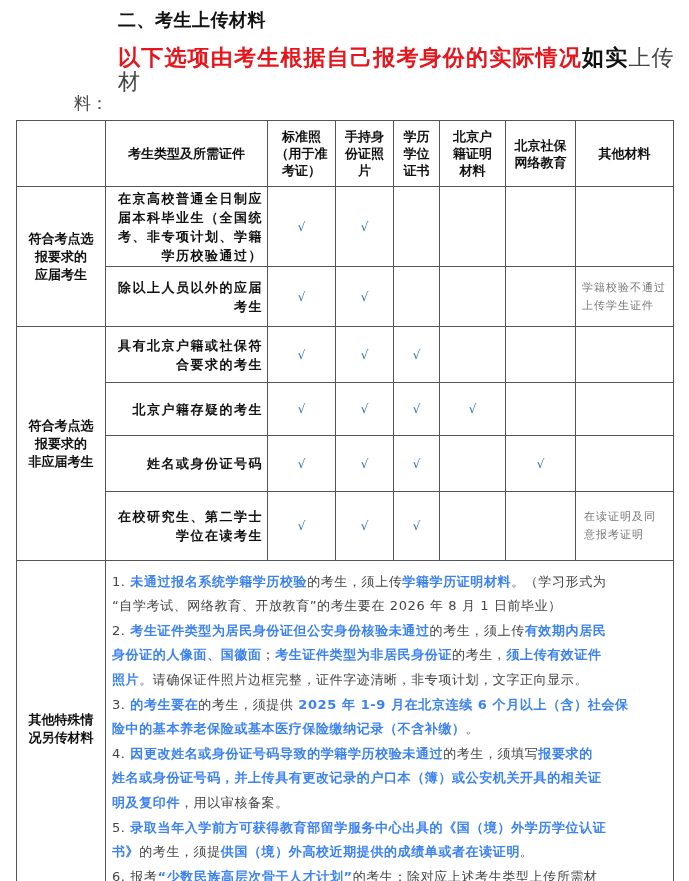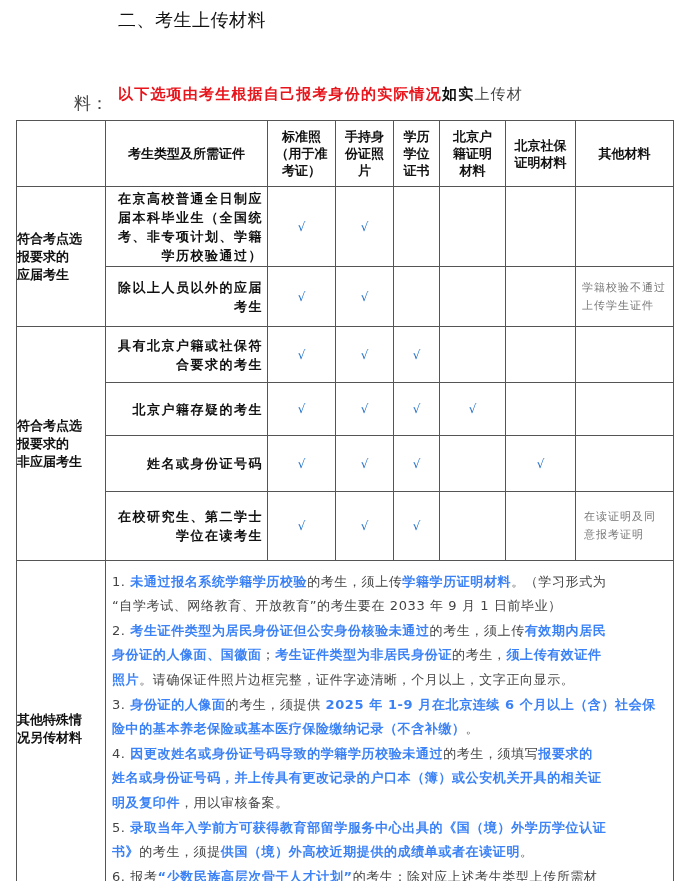--- a/index.html
+++ b/index.html
@@ -1,30 +1,30 @@
 <!DOCTYPE html>
 <html><head>
 <meta charset="utf-8">
 <style>
   html, body { margin:0; padding:0; background:#ffffff; }
   body { width:689px; height:881px; overflow:hidden; position:relative;
          font-family:"DejaVu Serif", "Liberation Serif", serif; color:#222; }
-  .h2 { position:absolute; left:118px; top:8px; font-size:18px; font-weight:normal; color:#111;
+  .h2 { position:absolute; left:118px; top:8px; font-size:18px; font-weight:bold; color:#111;
         font-family:"DejaVu Sans", sans-serif; letter-spacing:0.5px; }
-  .intro { position:absolute; left:118px; top:46px; font-size:15px; line-height:24px; letter-spacing:1.2px;
-           font-family:Liberation Sans, sans-serif;margin-top:36px; }
+  .intro { position:absolute; left:118px; top:46px; font-size:22px; line-height:24px; letter-spacing:1.2px;
+           font-family:Liberation Sans, sans-serif; }
   .intro .red { color:#e8141b; font-weight:bold; }
   .intro .blk { color:#111; font-weight:bold; }
   .intro .normal { color:#444; font-weight:normal; }
   .intro2 { position:absolute; left:74px; top:92px; font-size:17px; color:#444; font-family:"DejaVu Sans", sans-serif; }
   table.main { position:absolute; left:16px; top:120px; width:657px; border-collapse:collapse;
                table-layout:fixed; font-family:"DejaVu Sans", sans-serif; }
   table.main td, table.main th { border:1.3px solid #555; padding:0; vertical-align:middle; }
   th { font-size:13px; font-weight:bold; color:#111; text-align:center; line-height:17px; }
-  td.group { font-size:13px; font-weight:bold; color:#111; text-align:left; line-height:18px;border-radius:31px; }
+  td.group { font-size:13px; font-weight:bold; color:#111; text-align:center; line-height:18px;border-radius:31px; }
   td.type { font-size:13px; font-weight:bold; color:#111; text-align:right; padding:0 4px 0 6px !important;
             line-height:19px; letter-spacing:1.5px; }
   td.chk { text-align:center; font-size:12px; color:#1a6cc8; }
   td.chk span { display:inline-block; }
   td.other { font-size:11px; color:#777; text-align:left; line-height:18px; letter-spacing:1px; }
   td.notes { font-size:13px; line-height:24.6px; color:#444; padding:2px 4px 0 6px !important;
              vertical-align:top; letter-spacing:0.6px; }
   .blue { color:#3b82f6; font-weight:bold; }
   .red { color:#3b82f6; font-weight:bold; }
   .note-line { display:block; white-space:nowrap; overflow:hidden; }
@@ -50,21 +50,21 @@
       <col style="width:98px">
   </colgroup>
   <tbody>
       <tr style="height:66px">
     <th></th>
     <th>考生类型及所需证件</th>
     <th><span>标准照</span><br><span>（用于准</span><br><span>考证）</span></th>
     <th><span>手持身</span><br><span>份证照</span><br><span>片</span></th>
     <th><span>学历</span><br><span>学位</span><br><span>证书</span></th>
     <th><span>北京户</span><br><span>籍证明</span><br><span>材料</span></th>
-    <th><span>北京社保</span><br><span>证明材料</span></th>
+    <th><span>北京社保</span><br><span>网络教育</span></th>
     <th>其他材料</th>
   </tr>
 
   <tr style="height:80px">
     <td class="group" rowspan="2"><span>符合考点选</span><br><span>报要求的</span><br><span>应届考生</span></td>
     <td class="type">在京高校普通全日制应届本科毕业生（全国统考、非专项计划、学籍学历校验通过）</td>
     <td class="chk"><span>√</span></td>
     <td class="chk"><span>√</span></td>
     <td class="chk"><span></span></td>
     <td class="chk"><span></span></td>
@@ -116,25 +116,25 @@
     <td class="chk"><span>√</span></td>
     <td class="chk"><span></span></td>
     <td class="chk"><span></span></td>
     <td class="other" style="padding:0 8px">在读证明及同意报考证明</td>
   </tr>
 
   <tr style="height:336px">
     <td class="group"><span>其他特殊情</span><br><span>况另传材料</span></td>
     <td class="notes" colspan="7">
       <span class="note-line"><span>1.</span> <span class="blue">未通过报名系统学籍学历校验</span><span>的考生，须上传</span><span class="red">学籍学历证明材料</span><span>。（学习形式为</span></span>
-      <span class="note-line">“自学考试、网络教育、开放教育”的考生要在 2033 年 9 月 1 日前毕业）</span>
+      <span class="note-line">“自学考试、网络教育、开放教育”的考生要在 2026 年 8 月 1 日前毕业）</span>
       <span class="note-line"><span>2.</span> <span class="blue">考生证件类型为居民身份证但公安身份核验未通过</span><span>的考生，须上传</span><span class="red">有效期内居民</span></span>
       <span class="note-line"><span class="red">身份证的人像面、国徽面</span><span>；</span><span class="blue">考生证件类型为非居民身份证</span><span>的考生，</span><span class="red">须上传有效证件</span></span>
-      <span class="note-line"><span class="red">照片</span><span>。请确保证件照片边框完整，证件字迹清晰，个月以上，文字正向显示。</span></span>
-      <span class="note-line"><span>3.</span> <span class="blue">身份证的人像面</span><span>的考生，须提供 </span><span class="red">2025 年 1-9 月在北京连续 6 个月以上（含）社会保</span></span>
+      <span class="note-line"><span class="red">照片</span><span>。请确保证件照片边框完整，证件字迹清晰，非专项计划，文字正向显示。</span></span>
+      <span class="note-line"><span>3.</span> <span class="blue">的考生要在</span><span>的考生，须提供 </span><span class="red">2025 年 1-9 月在北京连续 6 个月以上（含）社会保</span></span>
       <span class="note-line"><span class="red">险中的基本养老保险或基本医疗保险缴纳记录（不含补缴）</span><span>。</span></span>
       <span class="note-line"><span>4.</span> <span class="blue">因更改姓名或身份证号码导致的学籍学历校验未通过</span><span>的考生，须填写</span><span class="red">报要求的</span></span>
       <span class="note-line"><span class="red">姓名或身份证号码，并上传具有更改记录的户口本（簿）或公安机关开具的相关证</span></span>
       <span class="note-line"><span class="red">明及复印件</span><span>，用以审核备案。</span></span>
       <span class="note-line"><span>5.</span> <span class="blue">录取当年入学前方可获得教育部留学服务中心出具的《国（境）外学历学位认证</span></span>
       <span class="note-line"><span class="blue">书》</span><span>的考生，须提</span><span class="red">供国（境）外高校近期提供的成绩单或者在读证明</span><span>。</span></span>
       <span class="note-line"><span>6.</span> <span>报考</span><span class="blue">“少数民族高层次骨干人才计划”</span><span>的考生：除对应上述考生类型上传所需材</span></span>
     </td>
   </tr>
 </tbody>

